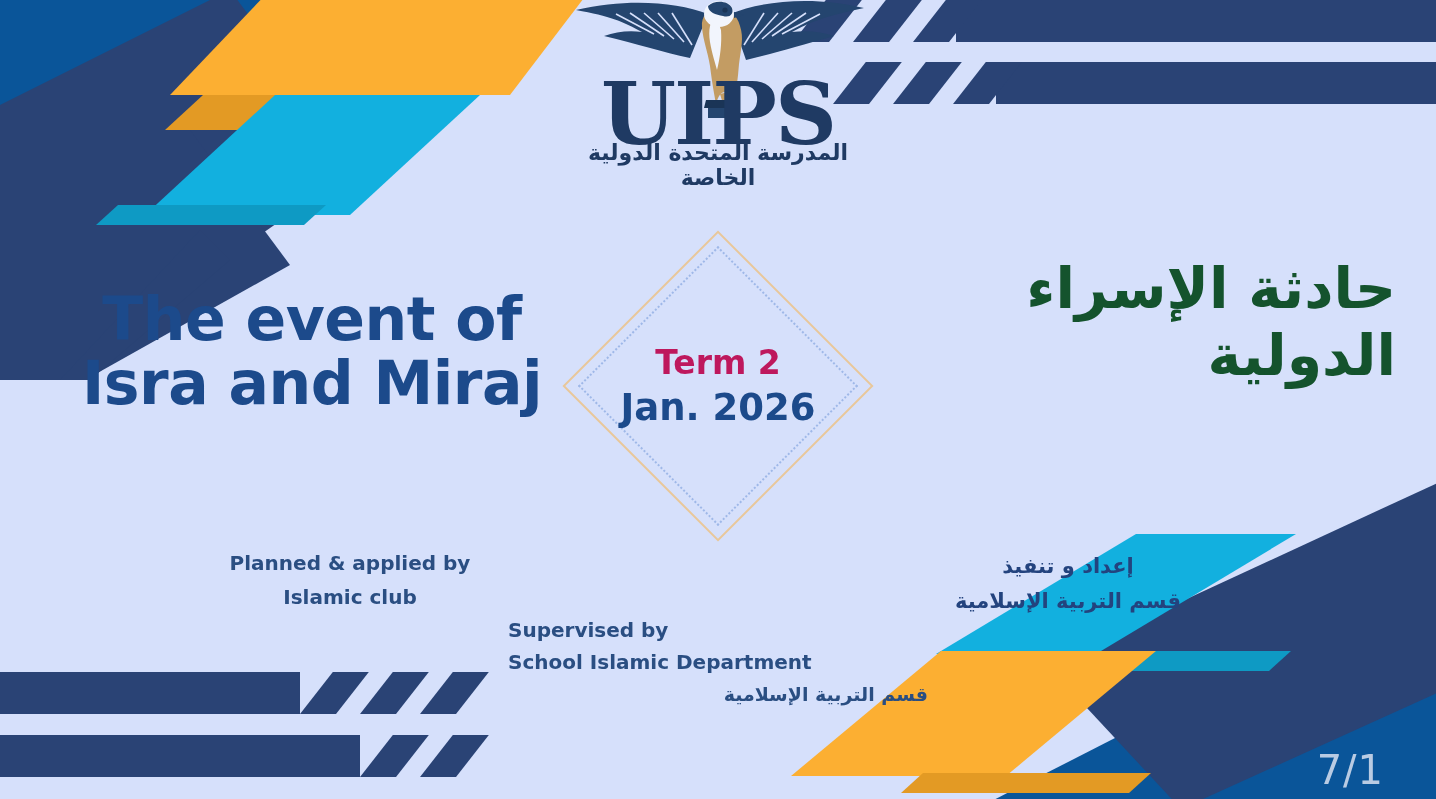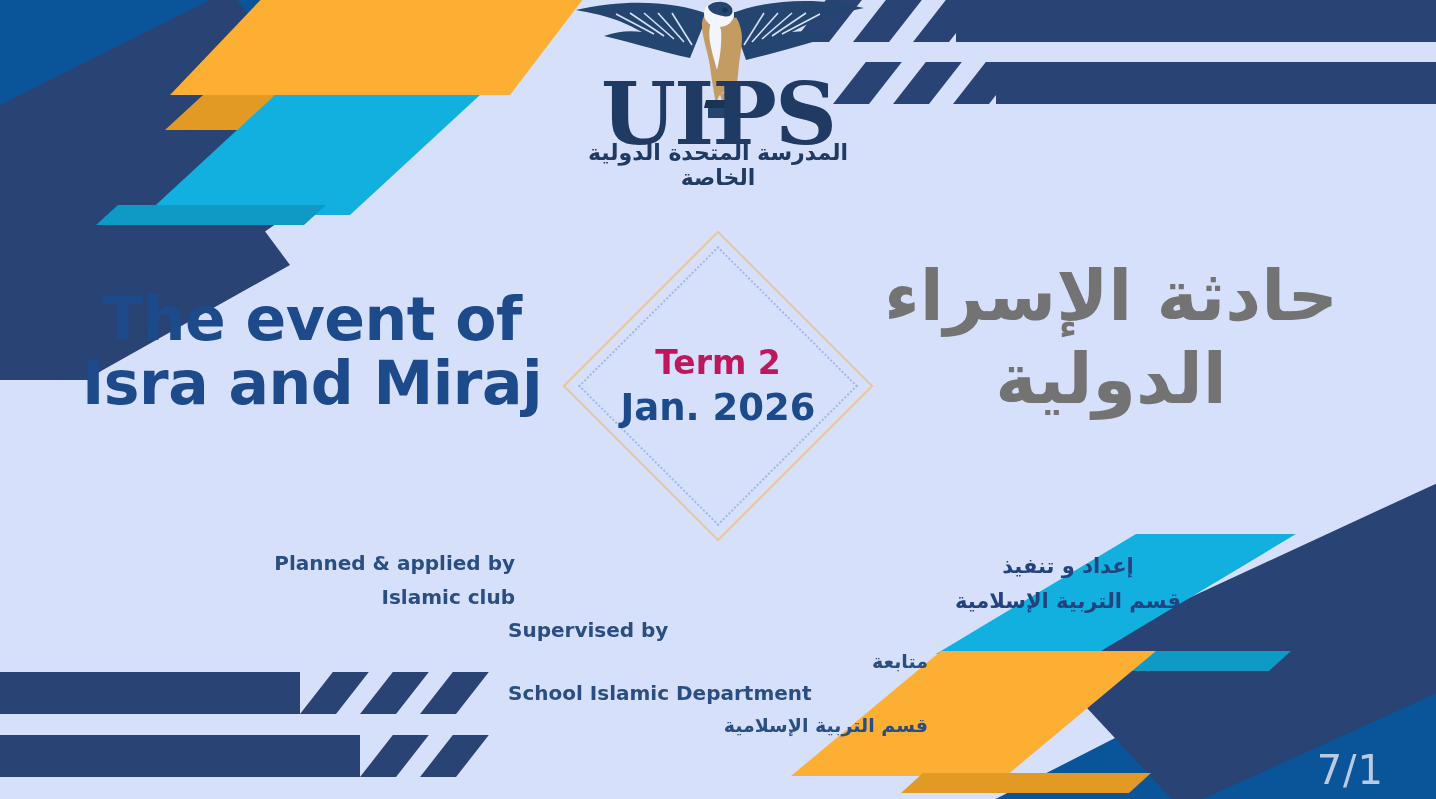--- a/index.html
+++ b/index.html
@@ -128,22 +128,22 @@
   }
 
   
   #title-en{
     position:absolute; left:52px; top:288px; width:520px;
     font-size:60px; line-height:1.06; font-weight:700;
     color:#1C4A8B; text-align:center; letter-spacing:-0.5px;
   }
   #title-ar{
     position:absolute; right:40px; top:255px; width:570px;
-    font-size:70px; line-height:1.18; font-weight:700;
-    color:#737373; direction:rtl; text-align:center;
+    font-size:57px; line-height:1.18; font-weight:700;
+    color:#14532d; direction:rtl; 
   }
 
   
   #diamond{
     position:absolute; left:562px; top:230px; width:312px; height:312px;
   }
   #diamond .outer{
     position:absolute; inset:0;
     border:2px solid #E8C79A;
     transform:rotate(45deg);
@@ -157,21 +157,21 @@
   }
   #diamond-text{
     position:absolute; left:0; top:112px; width:312px; text-align:center;
   }
   .term{ font-size:33px; font-weight:700; color:#be185d; line-height:1.25; }
   .date{ font-size:37px; font-weight:700; color:#1C4A8B; line-height:1.35; }
 
   
   #credit-left{
     position:absolute; left:185px; top:546px; width:330px;
-    text-align:right; font-size:20px; font-weight:700;
+    text-align:center; font-size:20px; font-weight:700;
     color:#2A4E82; line-height:1.72;
   }
   #credit-right{
     position:absolute; right:198px; top:549px; width:340px;
     text-align:center; direction:rtl; font-size:21px; font-weight:700;
     color:#23437E; line-height:1.68;
   }
   #credit-center{
     position:absolute; left:508px; top:614px; width:420px;
     font-size:20px; font-weight:700;
@@ -294,20 +294,19 @@
     <div>Islamic club</div>
   </div>
 
   <div id="credit-right">
     <div>إعداد و تنفيذ</div>
     <div>قسم التربية الإسلامية</div>
   </div>
 
   <div id="credit-center">
     <div>Supervised by</div>
-    <div class="ar">متابعة</div>
     <div>School Islamic Department</div>
     <div class="ar">قسم التربية الإسلامية</div>
   </div>
 
   <div id="page-num">7/1</div>
 
 </div>
 
 </body></html>

